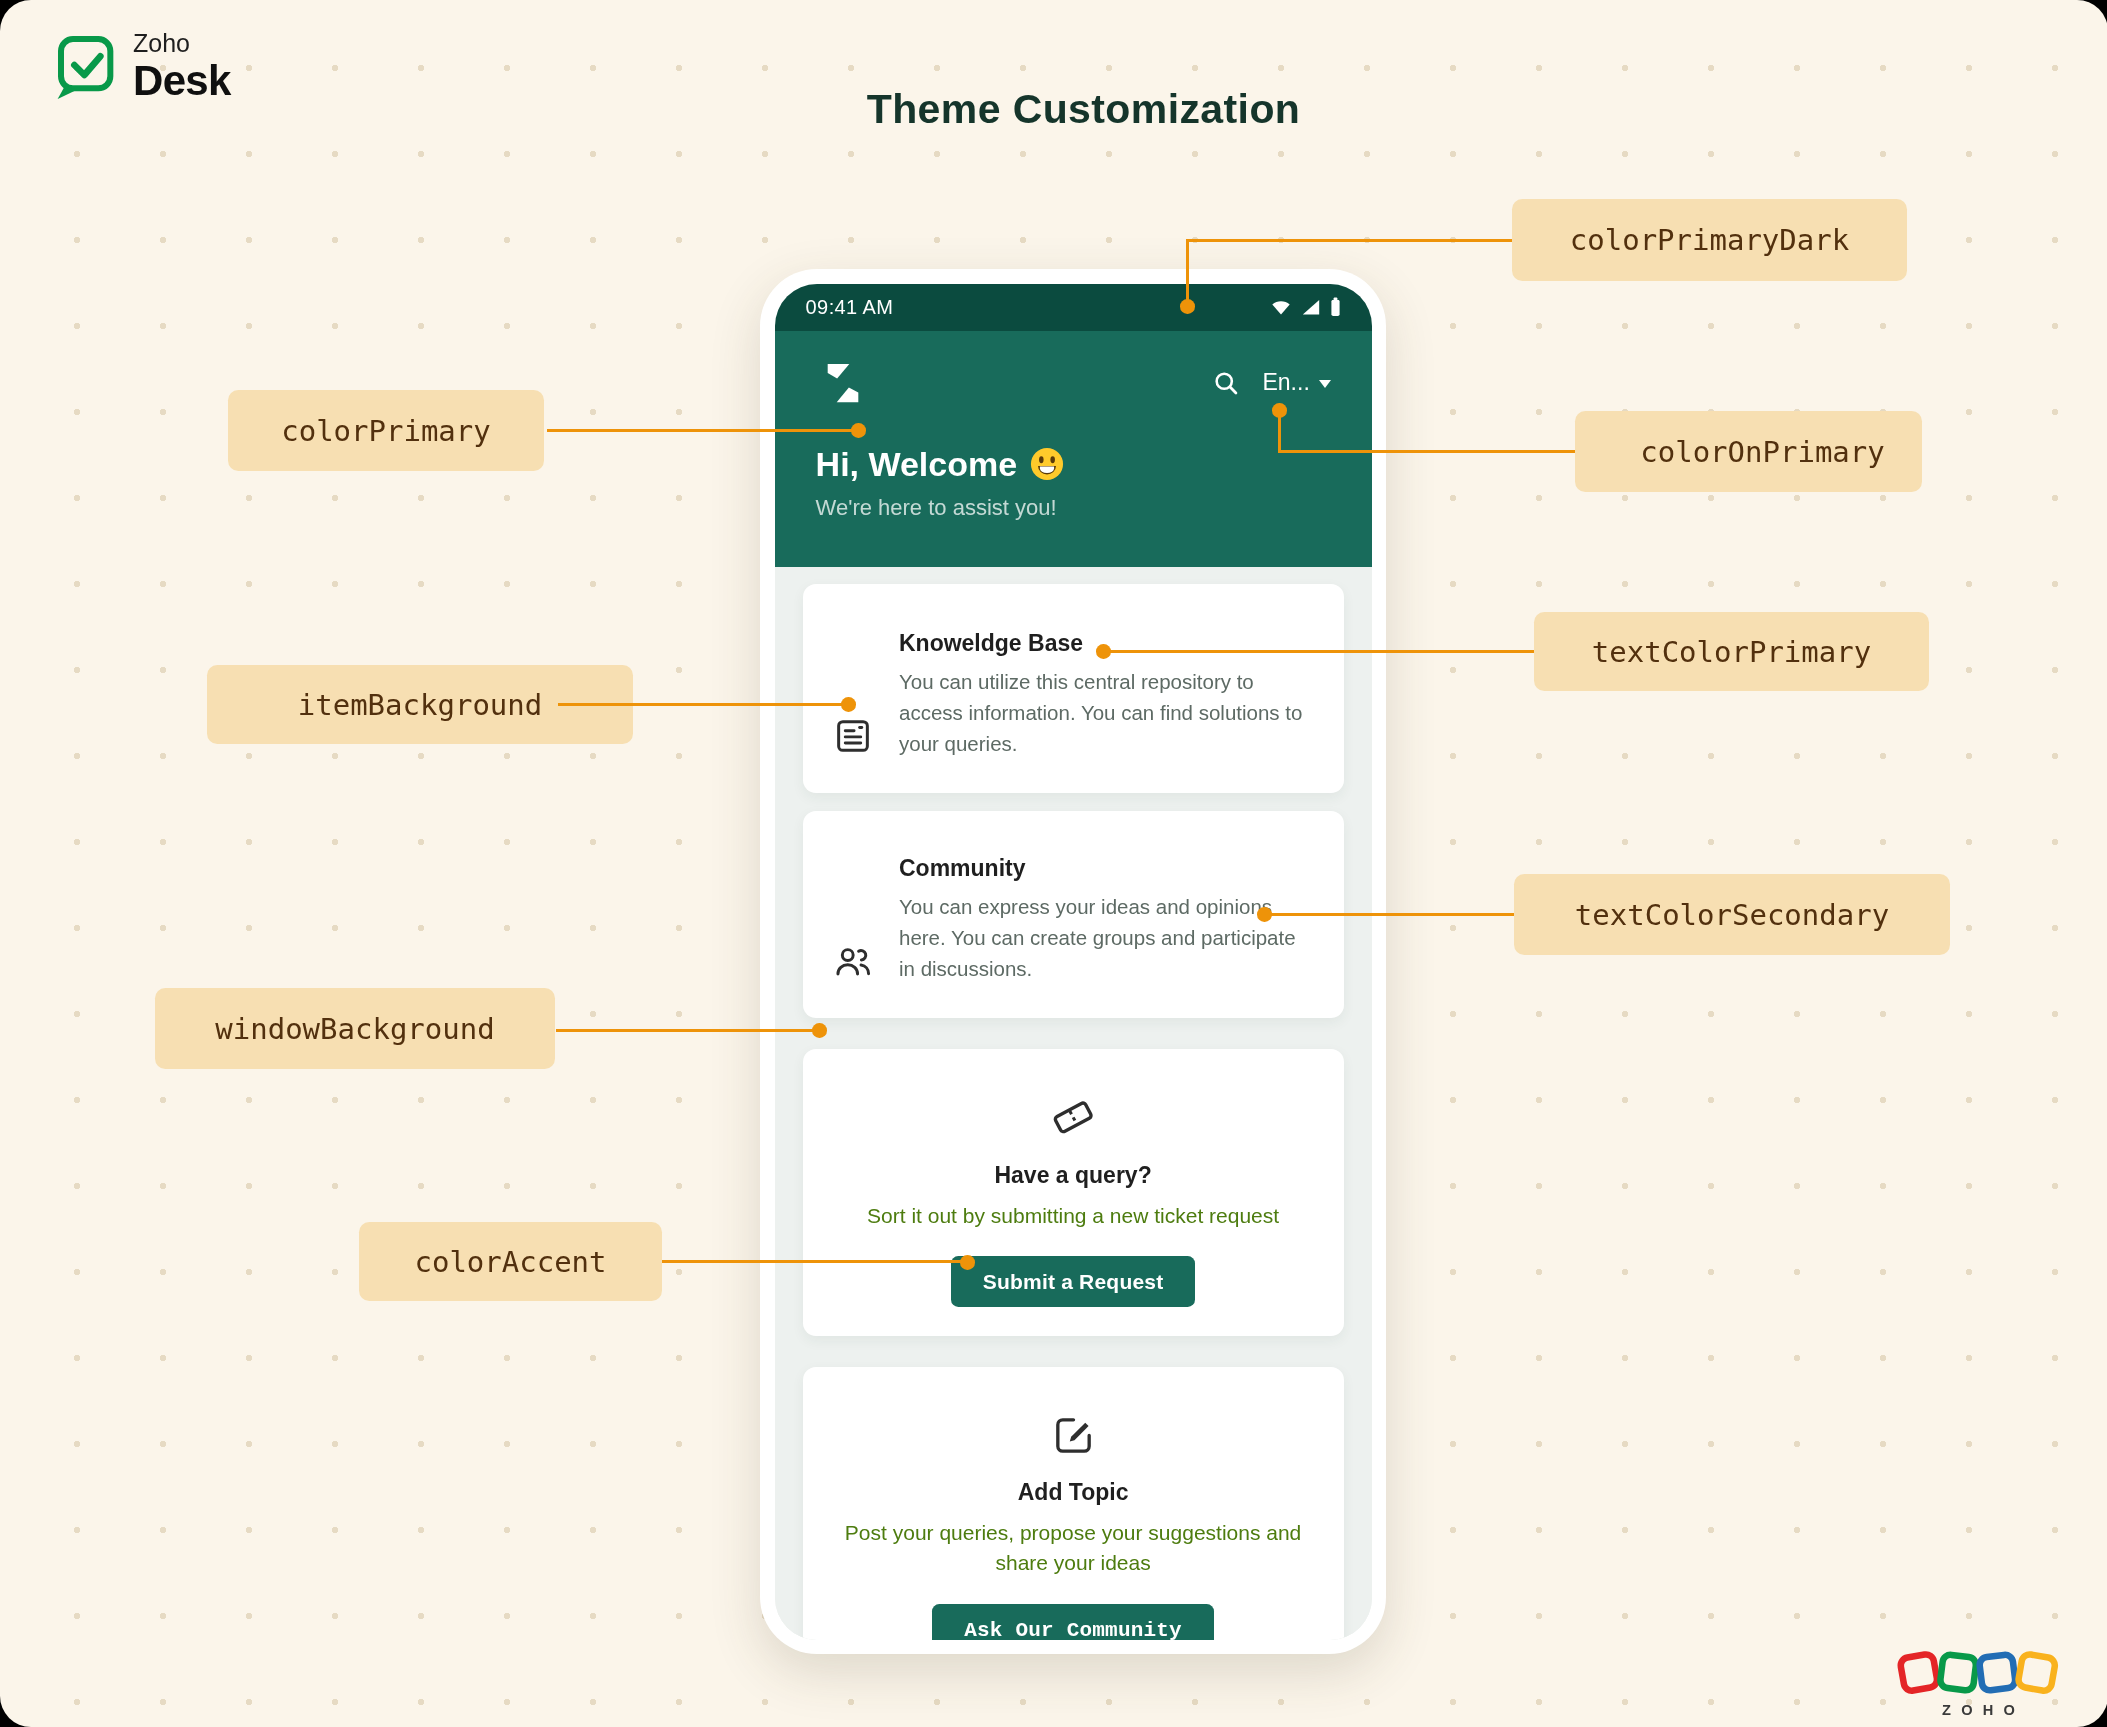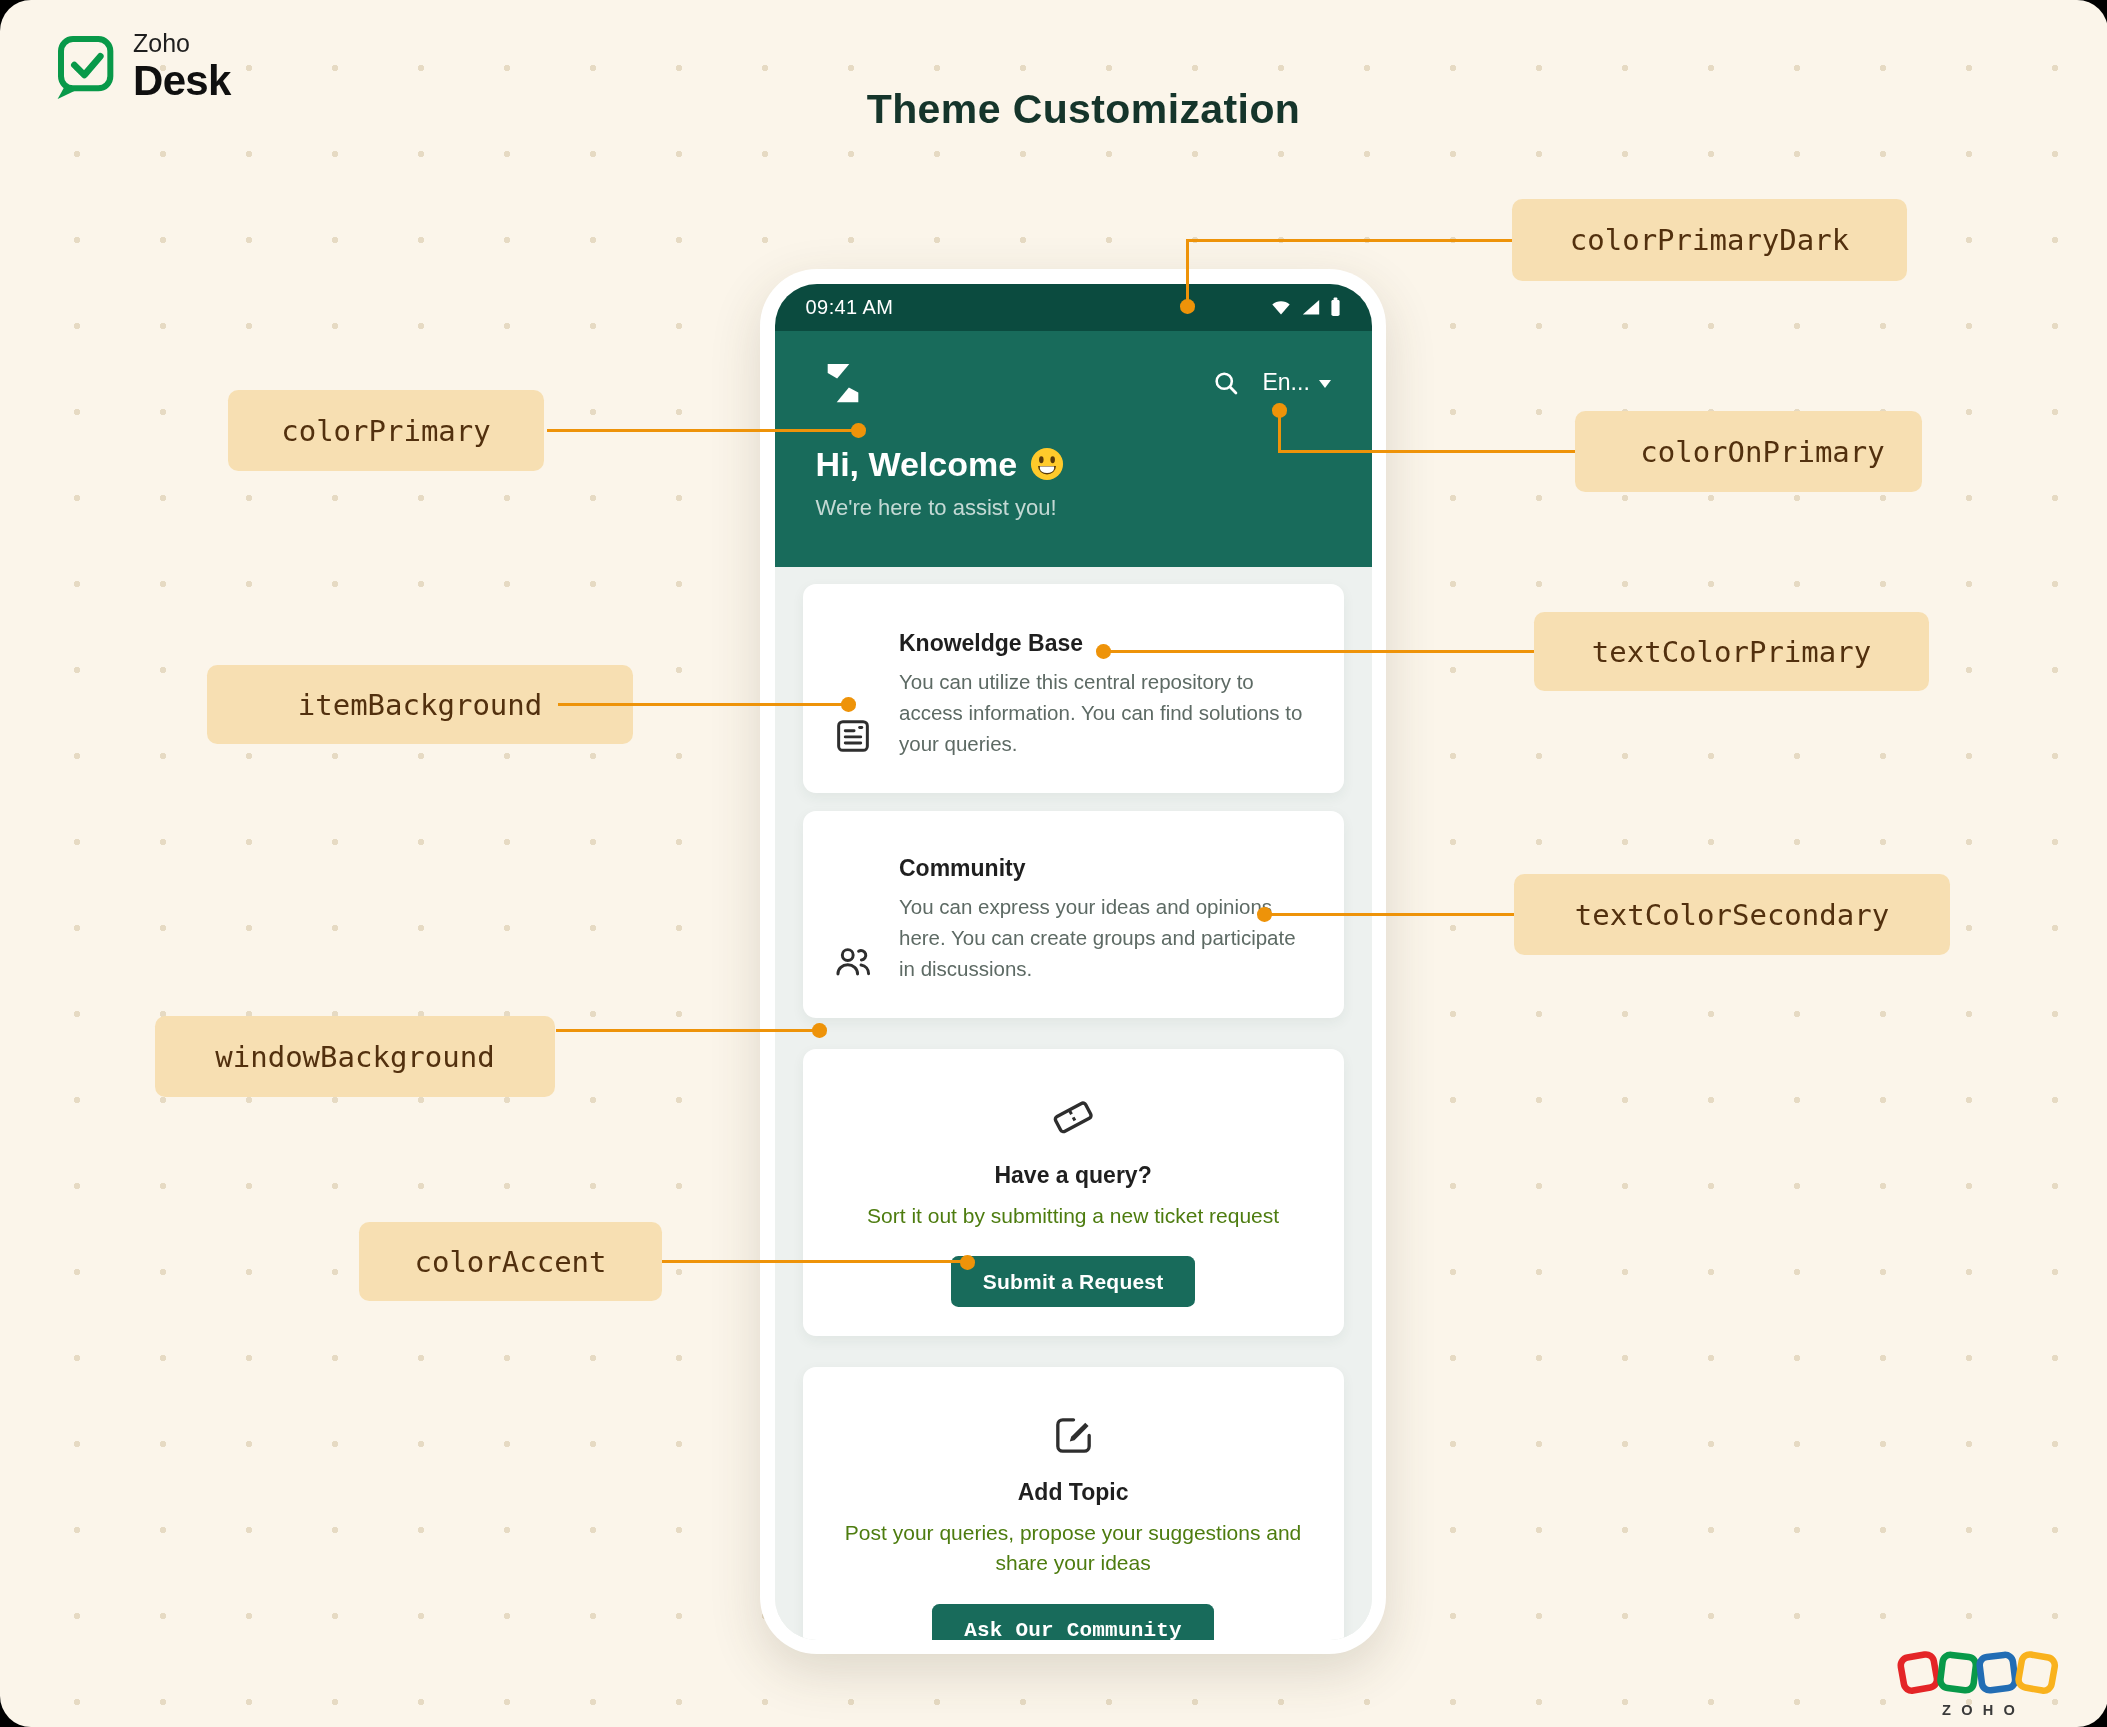--- a/index.html
+++ b/index.html
@@ -58,21 +58,21 @@
   
   .callout{position:absolute;display:flex;align-items:center;justify-content:center;
     background:#F7DFB2;color:#52300E;font-family:"DejaVu Sans Mono",monospace;
     font-size:29px;border-radius:10.2px;}
   .co-cpd{left:1512px;top:199px;width:395px;height:82px;}
   .co-cp {left:228px; top:390px;width:316px;height:81px;}
   .co-cop{left:1575px;top:411px;width:347px;height:81px;padding-left:28px;}
   .co-tcp{left:1534px;top:612px;width:395px;height:79px;}
   .co-ib {left:199px; top:665px;width:426px;height:79px;margin-left:8px;}
   .co-tcs{left:1514px;top:874px;width:436px;height:81px;}
-  .co-wb {left:155px; top:1016px;width:400px;height:81px;}
+  .co-wb {left:155px; top:988px;width:400px;height:81px;}
   .co-ca {left:359px; top:1222px;width:303px;height:79px;}
   
   .line{position:absolute;background:#EE9309;}
   .dot{position:absolute;width:14.6px;height:14.6px;border-radius:50%;background:#EE9309;}
   .l-cpd-h{left:1186px;top:239px;width:326px;height:2.9px;}
   .l-cpd-v{left:1186px;top:239px;width:2.9px;height:63px;}
   .d-cpd{left:1180px;top:299px;}
   .l-cp{left:547px;top:429px;width:310px;height:2.9px;}
   .d-cp{left:851px;top:423px;}
   .d-cop{left:1272px;top:403px;}

